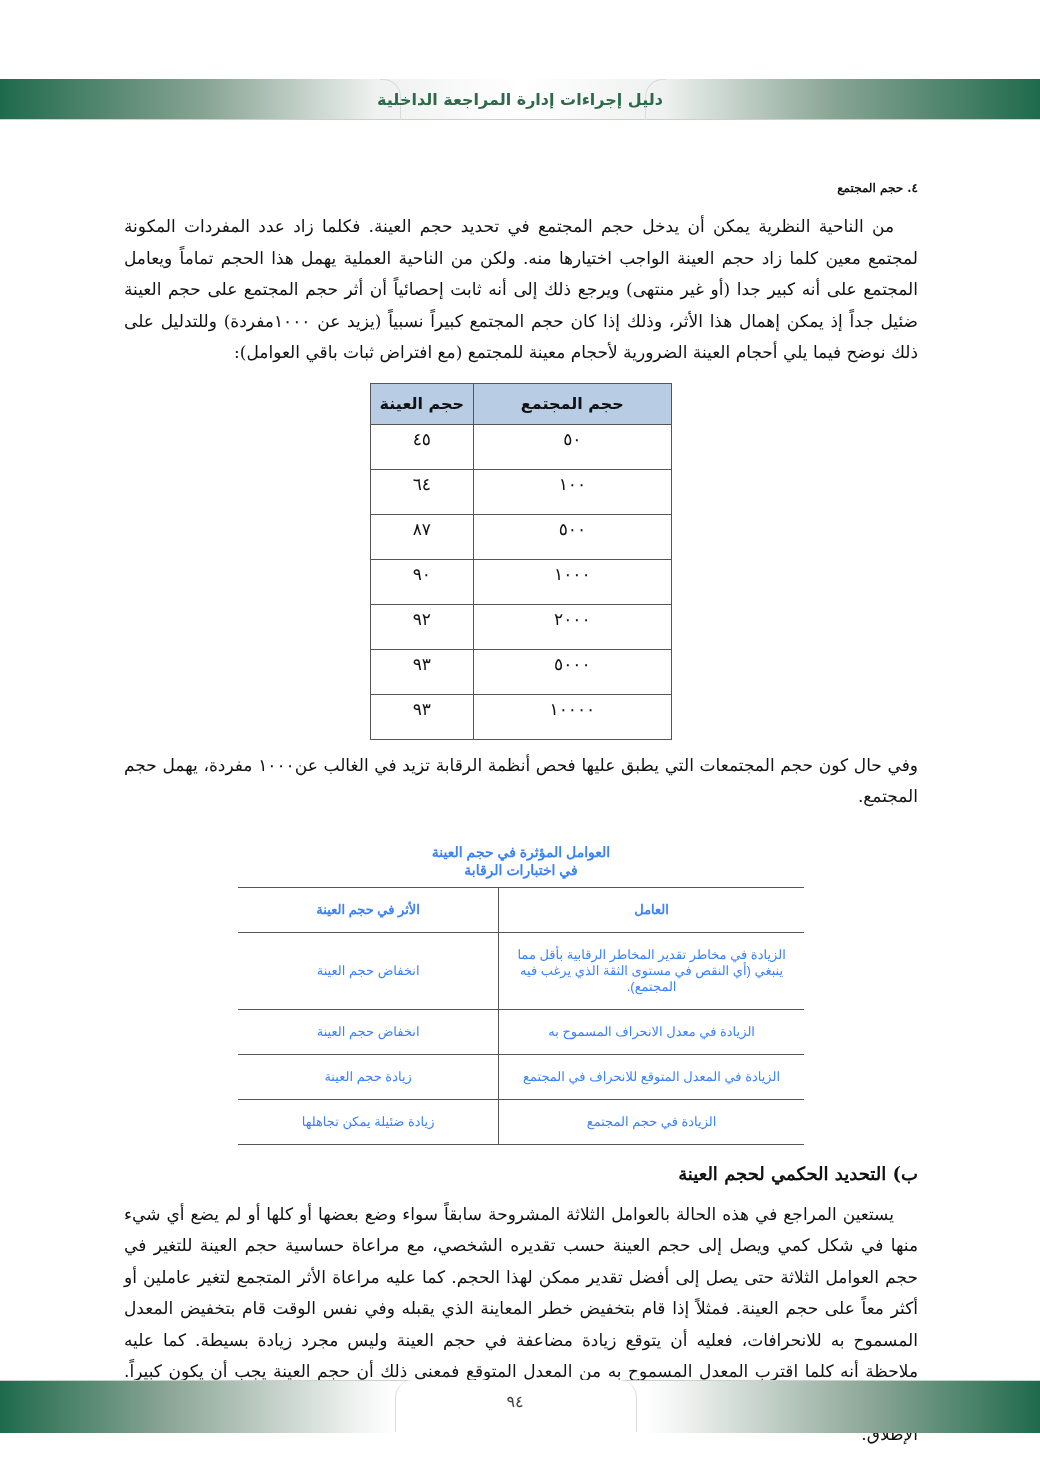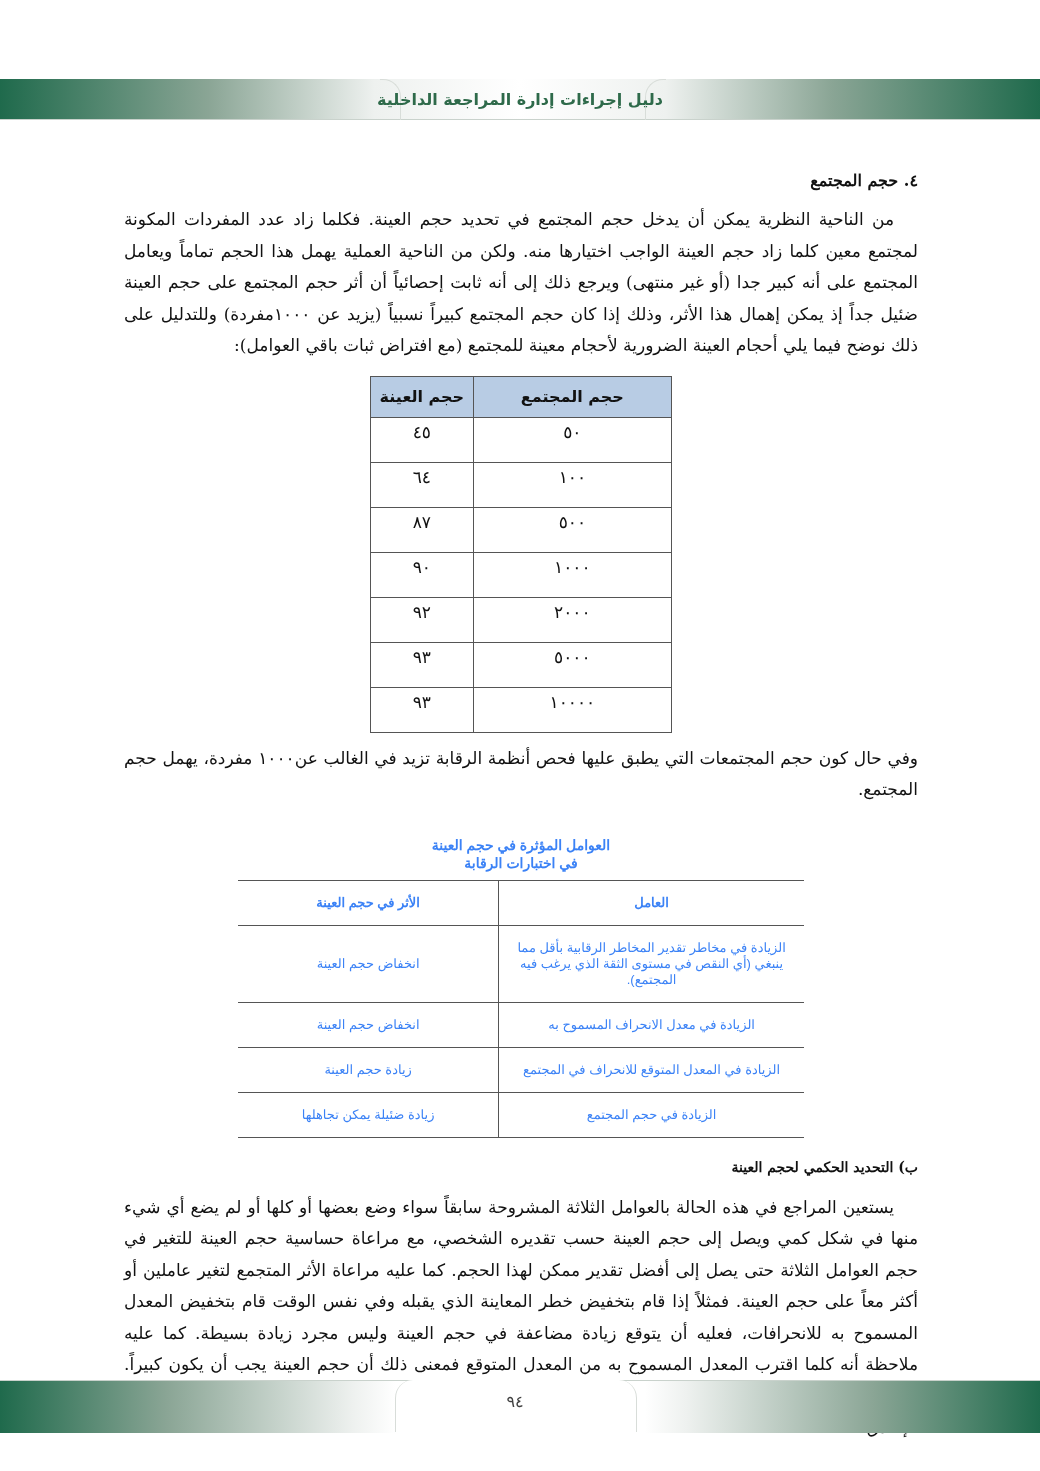--- a/index.html
+++ b/index.html
@@ -38,21 +38,21 @@
     }
     .page-number {
       position: absolute; left: 395px; top: 1392px; width: 240px; text-align: center;
       font-size: 16px; color: #404040; direction: rtl;
     }
     
     .content {
       position: absolute; left: 124px; top: 166px; width: 794px; direction: rtl; text-align: justify;
     }
     .section-heading {
-      font-weight: bold; font-size: 16px; margin: 0 0 8px 0; line-height: 30px;
+      font-weight: bold; font-size: 12px; margin: 7px 0 8px 0; line-height: 30px;
     }
     .para {
       font-size: 17px; line-height: 31.5px; margin: 0; text-indent: 24px;
       text-align-last: right;
     }
     .para.no-indent { text-indent: 0; }
     
     .size-table {
       border-collapse: collapse; margin: 14px auto 10px auto; width: 302px;
       direction: rtl; font-size: 17px;
@@ -77,21 +77,21 @@
     .factors-table {
       width: 100%; border-collapse: collapse; font-size: 13px; line-height: 16px;
     }
     .factors-table th, .factors-table td {
       border-top: 1.5px solid #555; border-bottom: 1.5px solid #555; text-align: center; padding: 14px 4px;
     }
     .factors-table th { font-weight: bold; }
     .factors-table .c-factor { width: 306px; border-left: 1.5px solid #555; }
     .factors-table .c-effect { width: 260px; }
     .subsection-heading {
-      font-weight: bold; font-size: 14px; margin: 8px 0 10px 0; line-height: 30px;
+      font-weight: bold; font-size: 18px; margin: 8px 0 10px 0; line-height: 30px;
     }
   </style>
 </head>
 <body>
 
 <div class="header-band"></div>
 <div class="header-notch-left"></div>
 <div class="header-notch-right"></div>
 <div class="header-title">دليل إجراءات إدارة المراجعة الداخلية</div>
 

